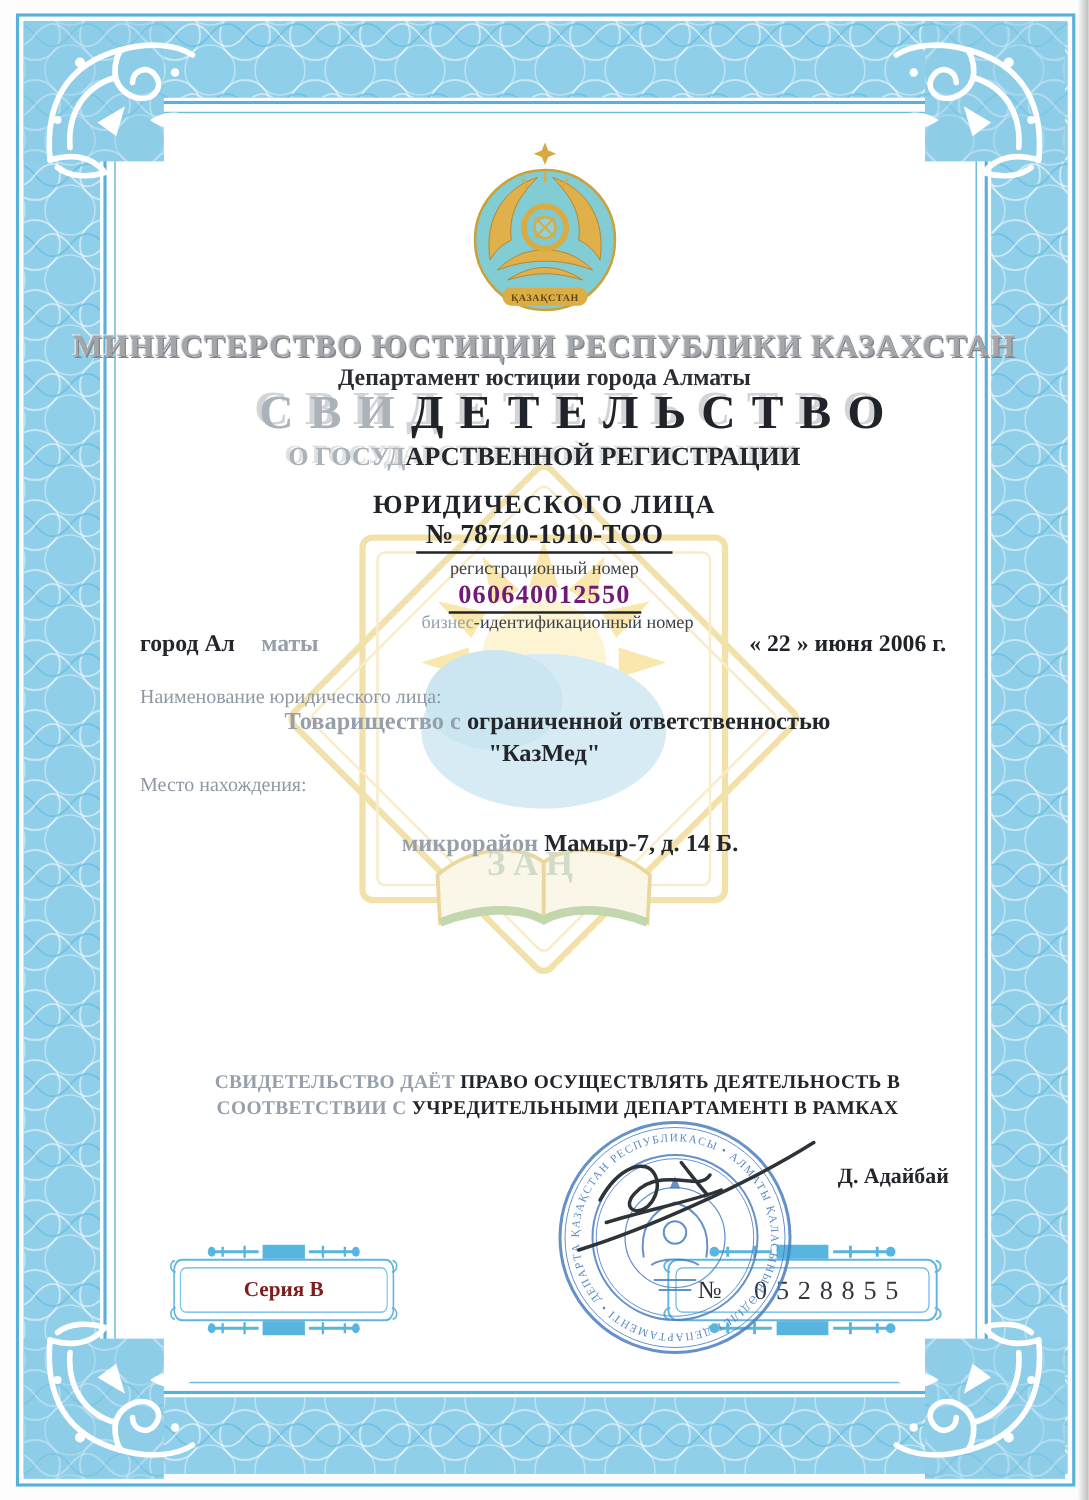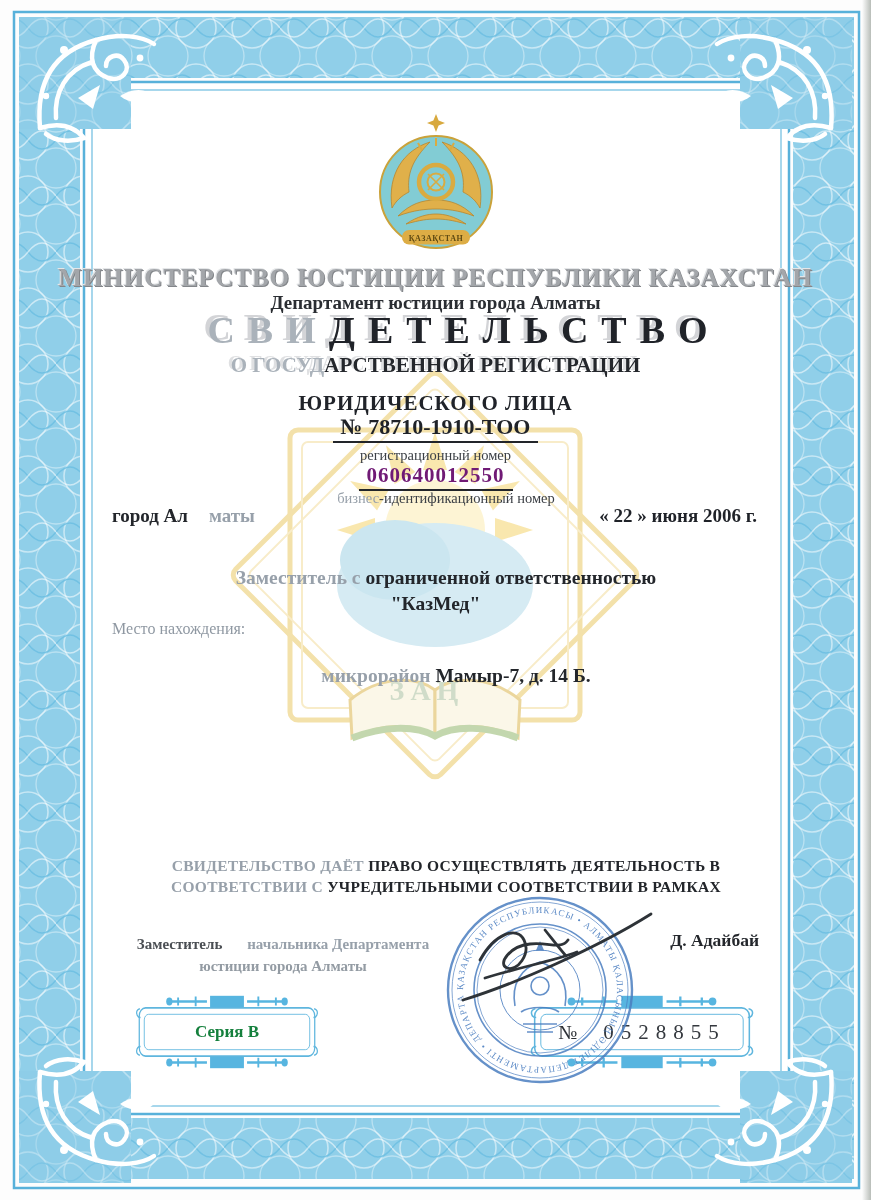--- a/index.html
+++ b/index.html
@@ -39,21 +39,21 @@
   .statement{top:855px;left:0;right:0;text-align:center;font-size:15.5px;font-weight:700;
      line-height:21px;color:#22252a;letter-spacing:.3px;}
   .official{top:933px;left:118px;width:330px;text-align:center;font-size:15px;font-weight:700;
      line-height:22px;color:#4a4e53;}
   .official .line2{color:#939ba3;}
   .officialname{top:930px;right:112px;position:absolute;font-size:17.5px;font-weight:700;color:#23262b;}
   .ribbon{position:absolute;height:74px;}
   .ribbon-series{left:133px;top:995px;width:188px;}
   .ribbon-serial{left:527px;top:995px;width:230px;}
   .ribbon .content{position:absolute;inset:0;display:flex;align-items:center;justify-content:center;}
-  .series-label{font-size:17px;font-weight:600;color:#15803d;}
+  .series-label{font-size:17px;font-weight:600;color:#7f1d1d;}
   .serial-prefix{font-size:20px;color:#2c3036;margin-right:26px;}
   .serial-number{font-size:21px;letter-spacing:7px;color:#34383e;}
   .seal-wrap{left:425px;top:888px;width:235px;height:205px;}
   .emblem-wrap{left:370px;top:112px;width:132px;height:142px;}
   .watermark{left:155px;top:370px;width:560px;height:430px;opacity:.85;pointer-events:none;}
 </style>
 </head>
 <body>
 
 <div class="page">
@@ -155,35 +155,32 @@
   <div class="abs ctr subtitle2">ЮРИДИЧЕСКОГО ЛИЦА</div>
 
   <div class="abs ctr regnum"><span class="ul">№ 78710-1910-ТОО</span></div>
   <div class="abs ctr smalllabel reglabel">регистрационный номер</div>
   <div class="abs ctr bin"><span class="ul">060640012550</span></div>
   <div class="abs ctr smalllabel binlabel"><span class="dim">бизнес</span><span>-идентификационный номер</span></div>
 
   <div class="abs cityline"><span>город Ал</span><span class="dim">маты</span></div>
   <div class="dateline">« 22 » июня 2006 г.</div>
 
-  <div class="abs ctr nameline1"><span class="dim">Заместитель с</span> <span>ограниченной ответственностью</span></div>
+  <div class="abs fieldlabel namelabel">Наименование юридического лица:</div>
+  <div class="abs ctr nameline1"><span class="dim">Товарищество с</span> <span>ограниченной ответственностью</span></div>
   <div class="abs ctr nameline2">"КазМед"</div>
 
   <div class="abs fieldlabel loclabel">Место нахождения:</div>
   <div class="abs ctr addrline2"><span class="dim">микрорайон</span> <span>Мамыр-7, д. 14 Б.</span></div>
 
   <div class="abs statement">
     <div><span class="dim">СВИДЕТЕЛЬСТВО ДАЁТ</span> <span>ПРАВО ОСУЩЕСТВЛЯТЬ ДЕЯТЕЛЬНОСТЬ В</span></div>
-    <div><span class="dim">СООТВЕТСТВИИ С</span> <span>УЧРЕДИТЕЛЬНЫМИ СООТВЕТСТВИИ В РАМКАХ</span></div>
+    <div><span class="dim">СООТВЕТСТВИИ С</span> <span>УЧРЕДИТЕЛЬНЫМИ ДЕПАРТАМЕНТІ В РАМКАХ</span></div>
   </div>
 
-  <div class="abs official">
-    <div><span>Заместитель</span> <span class="dim">начальника Департамента</span></div>
-    <div class="line2">юстиции города Алматы</div>
-  </div>
   <div class="officialname">Д. Адайбай</div>
 
   <div class="ribbon ribbon-series">
     <svg width="100%" height="100%" viewBox="0 0 300 92" preserveAspectRatio="none">
       <g fill="none" stroke="#5fb6de" stroke-width="2">
         <rect x="10" y="16" width="280" height="60" rx="10"></rect>
         <rect x="18" y="24" width="264" height="44" rx="7" stroke-width="1.2"></rect>
         <path d="M12,28 c-7,0 -9,-10 -1,-11 M12,64 c-7,0 -9,10 -1,11 M288,28 c7,0 9,-10 1,-11 M288,64 c7,0 9,10 1,11"></path>
       </g>
       <g fill="#57b5e0" stroke="#57b5e0">

